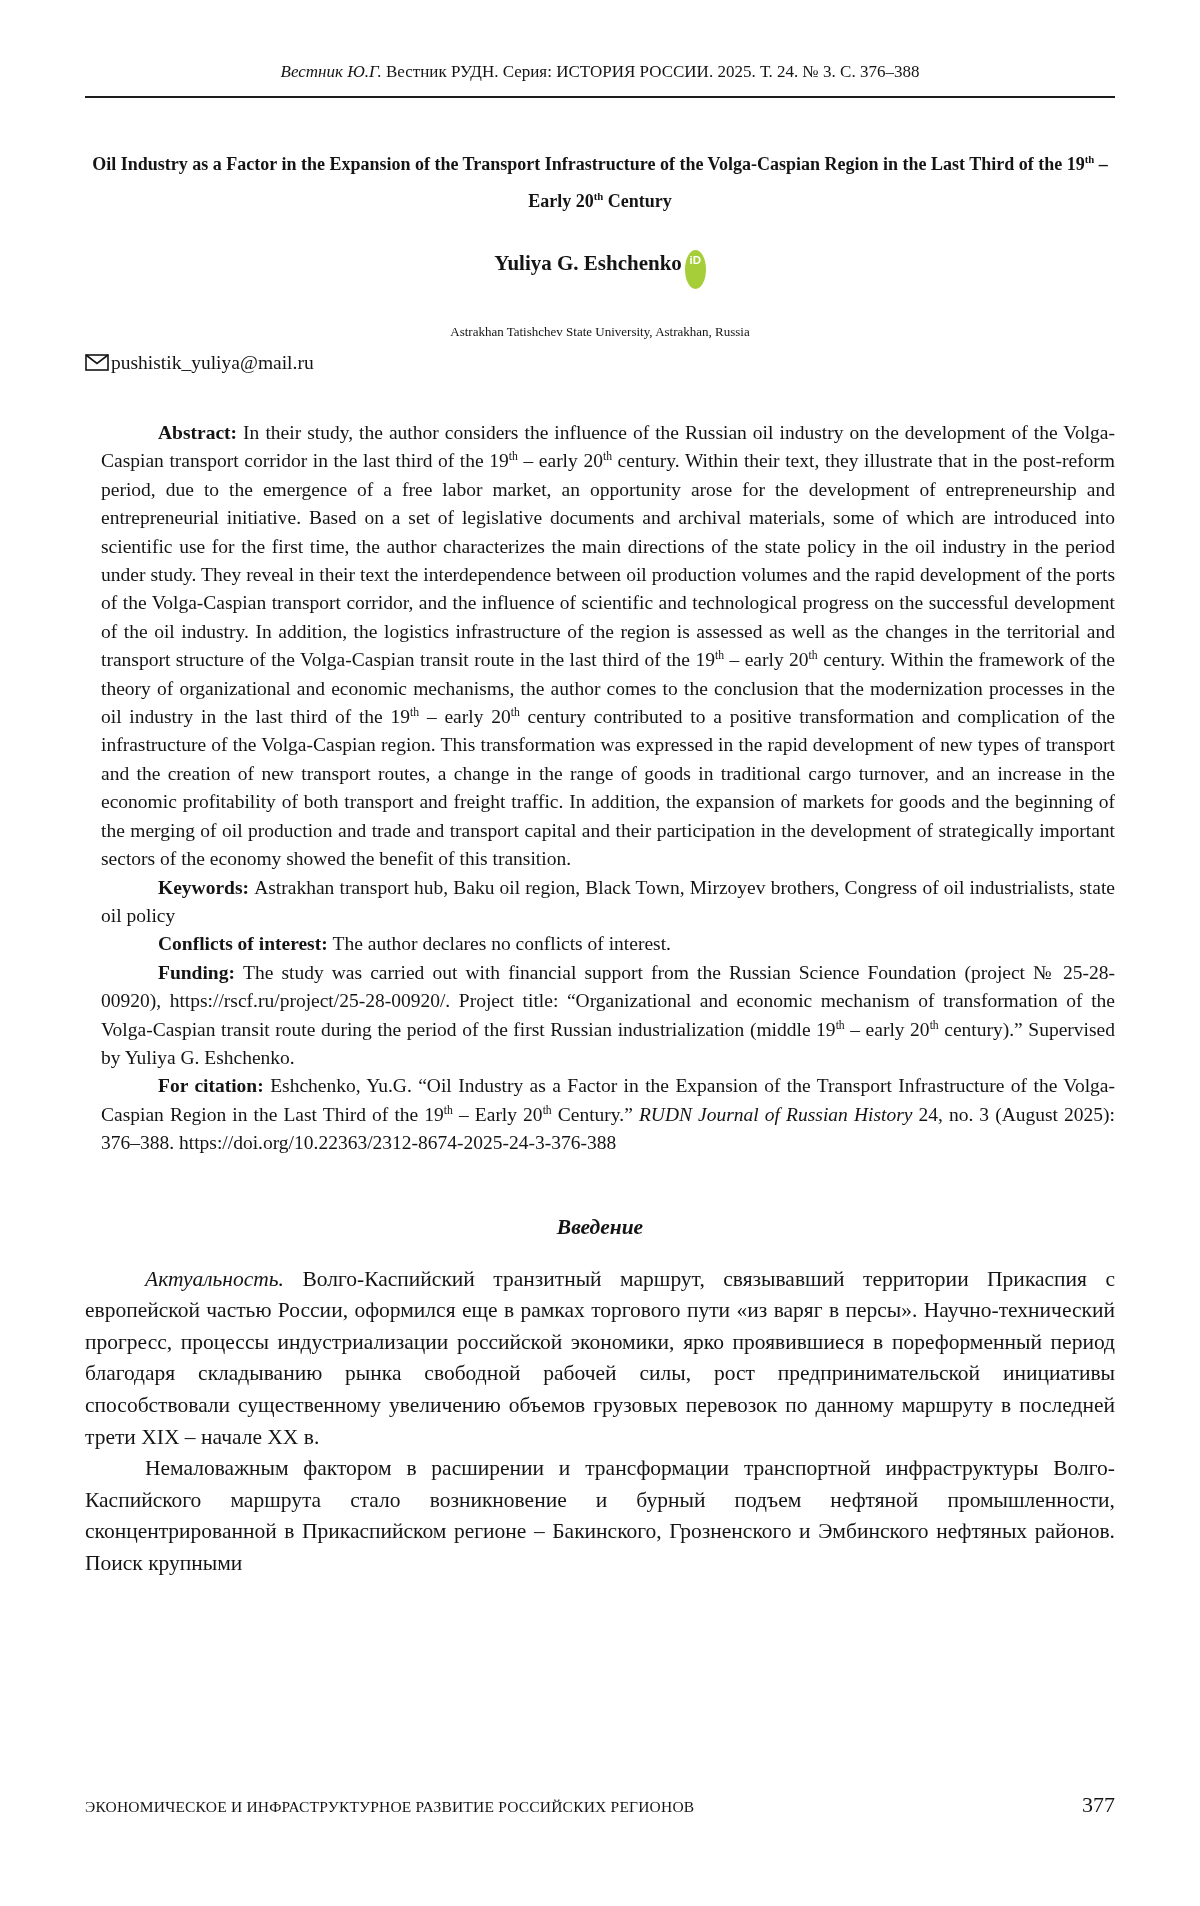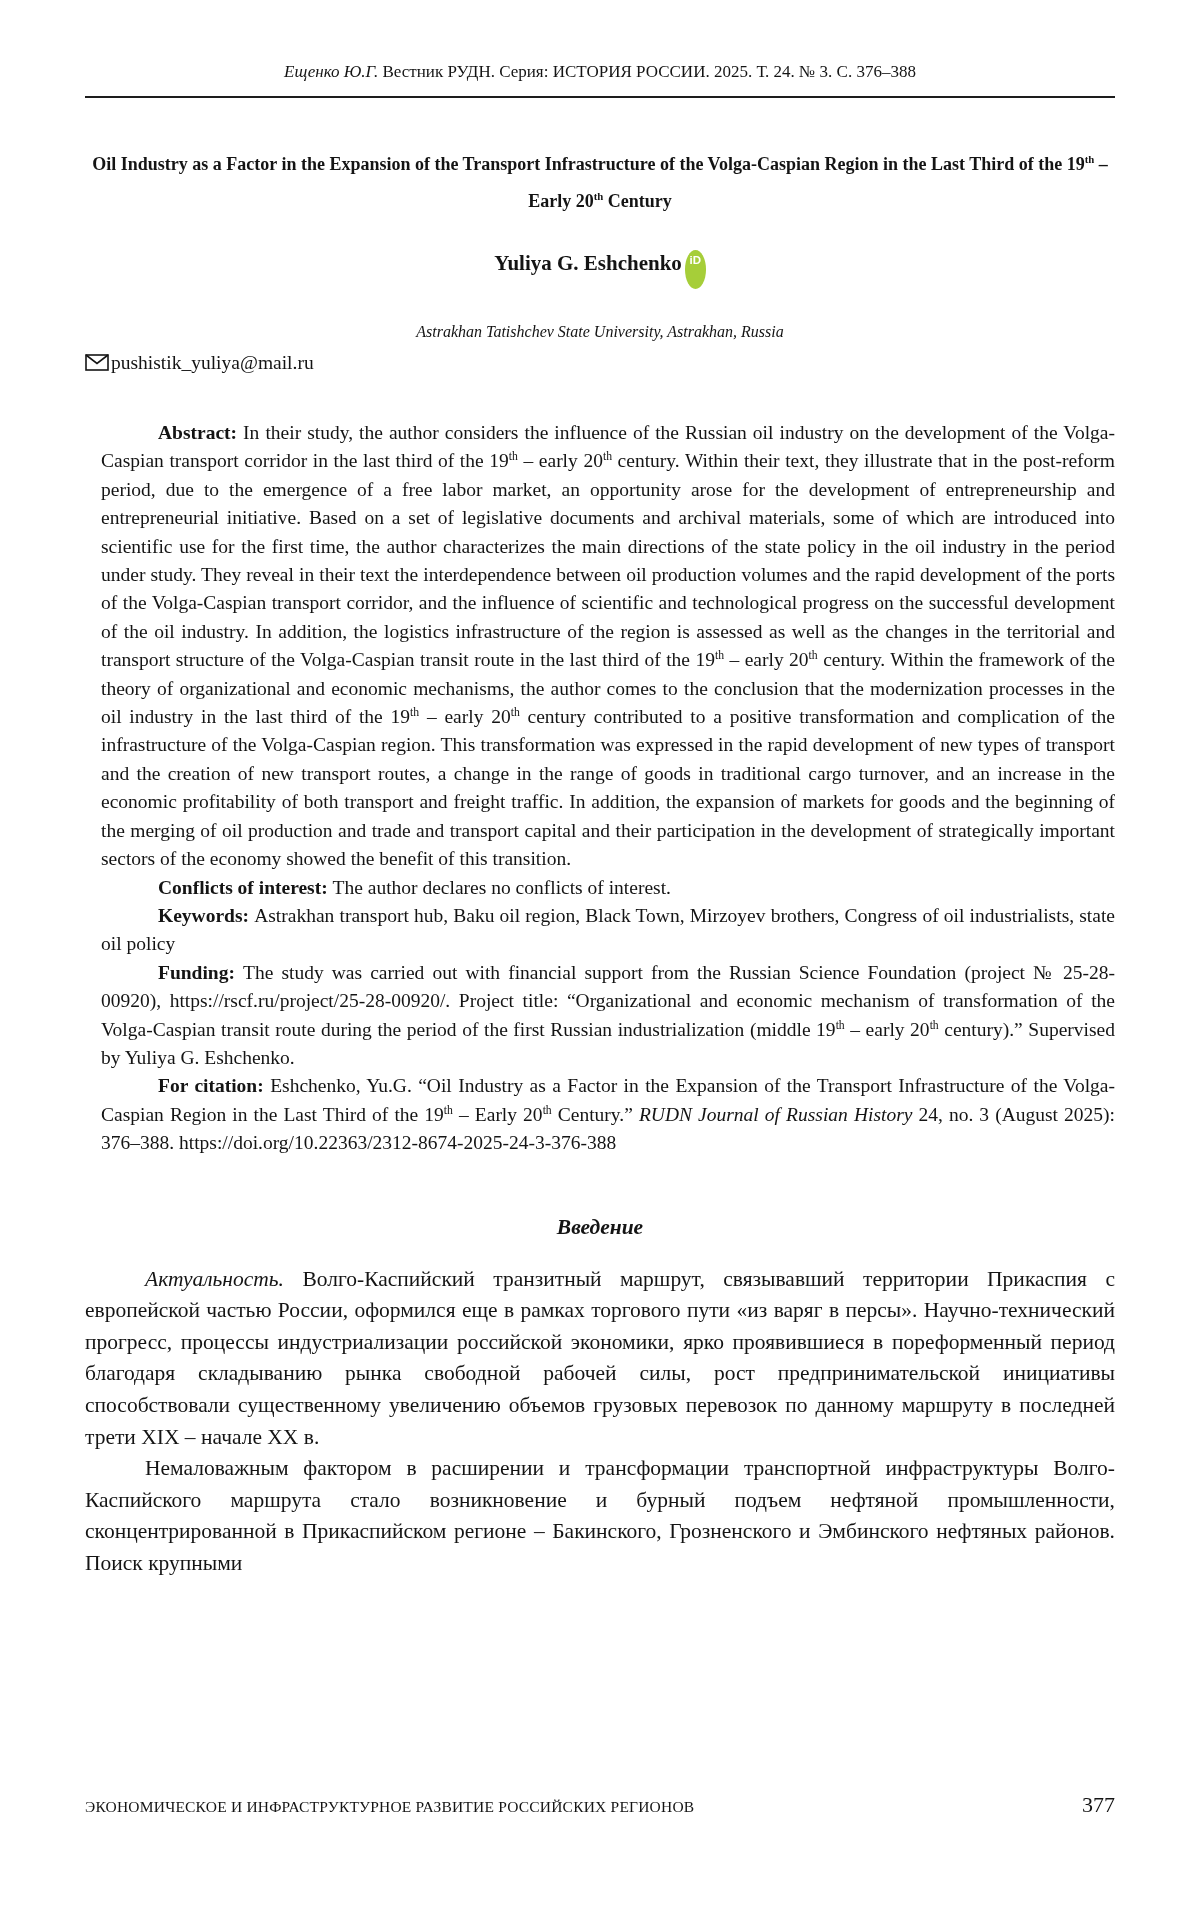--- a/index.html
+++ b/index.html
@@ -51,23 +51,22 @@
     font-weight: bold;
     line-height: 21px;
     text-align: center;
     vertical-align: 6px;
     margin-left: 3px;
     cursor: pointer;
   }
   .affiliation {
     margin-top: 31px;
     text-align: center;
-    font-size: 16px;
+    font-size: 13px;
     line-height: 24px;
-    font-style: italic;
   }
   .email-line {
     margin-top: 7px;
     font-size: 19.5px;
     line-height: 24px;
   }
   .email-line svg { vertical-align: -2px; margin-right: 2px; }
   .meta-block { margin-top: 44px; margin-left: 16px; }
   .meta-block p {
     font-size: 19.5px;
@@ -100,21 +99,21 @@
     font-size: 15.5px;
     letter-spacing: 0.2px;
   }
   .footer-page-number {
     font-size: 22px;
   }
 </style>
 </head>
 <body>
 
-<div class="running-header"><span style="font-style: italic;">Ещенко Ю.Г.</span><span> Вестник РУДН. Серия: ИСТОРИЯ РОССИИ. 2025. Т. 24. № 3. С. 376–388</span></div>
+<div class="running-header"><span style="font-style: italic;">Вестник Ю.Г.</span><span> Вестник РУДН. Серия: ИСТОРИЯ РОССИИ. 2025. Т. 24. № 3. С. 376–388</span></div>
 
 <hr class="rule">
 
 <h1 class="article-title"><span>Oil Industry as a Factor in the Expansion of the Transport Infrastructure of the Volga-Caspian Region in the Last Third of the 19</span><sup>th</sup><span> – Early 20</span><sup>th</sup><span> Century</span></h1>
 
 <div class="author-line">
   <span>Yuliya G. Eshchenko</span><span class="orcid-badge" style="background-color: rgb(166, 206, 57);">iD</span>
 </div>
 
 <p class="affiliation">Astrakhan Tatishchev State University, Astrakhan, Russia</p>
@@ -123,22 +122,22 @@
   <span>
     <svg width="24" height="17" viewBox="0 0 24 17">
       <rect x="1" y="1" width="22" height="15" fill="none" stroke="#141414" stroke-width="1.6"></rect>
       <path d="M1 1 L12 9.5 L23 1" fill="none" stroke="#141414" stroke-width="1.6"></path>
     </svg><span>pushistik_yuliya@mail.ru</span>
   </span>
 </p>
 
 <div class="meta-block">
   <p><span style="font-weight: bold;">Abstract: </span><span>In their study, the author considers the influence of the Russian oil industry on the development of the Volga-Caspian transport corridor in the last third of the 19</span><sup>th</sup><span> – early 20</span><sup>th</sup><span> century. Within their text, they illustrate that in the post-reform period, due to the emergence of a free labor market, an opportunity arose for the development of entrepreneurship and entrepreneurial initiative. Based on a set of legislative documents and archival materials, some of which are introduced into scientific use for the first time, the author characterizes the main directions of the state policy in the oil industry in the period under study. They reveal in their text the interdependence between oil production volumes and the rapid development of the ports of the Volga-Caspian transport corridor, and the influence of scientific and technological progress on the successful development of the oil industry. In addition, the logistics infrastructure of the region is assessed as well as the changes in the territorial and transport structure of the Volga-Caspian transit route in the last third of the 19</span><sup>th</sup><span> – early 20</span><sup>th</sup><span> century. Within the framework of the theory of organizational and economic mechanisms, the author comes to the conclusion that the modernization processes in the oil industry in the last third of the 19</span><sup>th</sup><span> – early 20</span><sup>th</sup><span> century contributed to a positive transformation and complication of the infrastructure of the Volga-Caspian region. This transformation was expressed in the rapid development of new types of transport and the creation of new transport routes, a change in the range of goods in traditional cargo turnover, and an increase in the economic profitability of both transport and freight traffic. In addition, the expansion of markets for goods and the beginning of the merging of oil production and trade and transport capital and their participation in the development of strategically important sectors of the economy showed the benefit of this transition.</span></p>
+  <p><span style="font-weight: bold;">Keywords: </span><span>Astrakhan transport hub, Baku oil region, Black Town, Mirzoyev brothers, Congress of oil industrialists, state oil policy</span></p>
   <p><span style="font-weight: bold;">Conflicts of interest: </span><span>The author declares no conflicts of interest.</span></p>
-  <p><span style="font-weight: bold;">Keywords: </span><span>Astrakhan transport hub, Baku oil region, Black Town, Mirzoyev brothers, Congress of oil industrialists, state oil policy</span></p>
   <p><span style="font-weight: bold;">Funding: </span><span>The study was carried out with financial support from the Russian Science Foundation (project № 25-28-00920), https://rscf.ru/project/25-28-00920/. Project title: “Organizational and economic mechanism of transformation of the Volga-Caspian transit route during the period of the first Russian industrialization (middle 19</span><sup>th</sup><span> – early 20</span><sup>th</sup><span> century).” Supervised by Yuliya G. Eshchenko.</span></p>
   <p><span style="font-weight: bold;">For citation: </span><span>Eshchenko, Yu.G. “Oil Industry as a Factor in the Expansion of the Transport Infrastructure of the Volga-Caspian Region in the Last Third of the 19</span><sup>th</sup><span> – Early 20</span><sup>th</sup><span> Century.” </span><span style="font-style: italic;">RUDN Journal of Russian History</span><span> 24, no. 3 (August 2025): 376–388. https://doi.org/10.22363/2312-8674-2025-24-3-376-388</span></p>
 </div>
 
 <h2 class="section-heading">Введение</h2>
 
 <div class="body-ru">
   <p><span style="font-style: italic;">Актуальность.</span><span> Волго-Каспийский транзитный маршрут, связывавший территории Прикаспия с европейской частью России, оформился еще в рамках торгового пути «из варяг в персы». Научно-технический прогресс, процессы индустриализации российской экономики, ярко проявившиеся в пореформенный период благодаря складыванию рынка свободной рабочей силы, рост предпринимательской инициативы способствовали существенному увеличению объемов грузовых перевозок по данному маршруту в последней трети XIX – начале XX в.</span></p>
   <p><span>Немаловажным фактором в расширении и трансформации транспортной инфраструктуры Волго-Каспийского маршрута стало возникновение и бурный подъем нефтяной промышленности, сконцентрированной в Прикаспийском регионе – Бакинского, Грозненского и Эмбинского нефтяных районов. Поиск крупными</span></p>
 </div>

